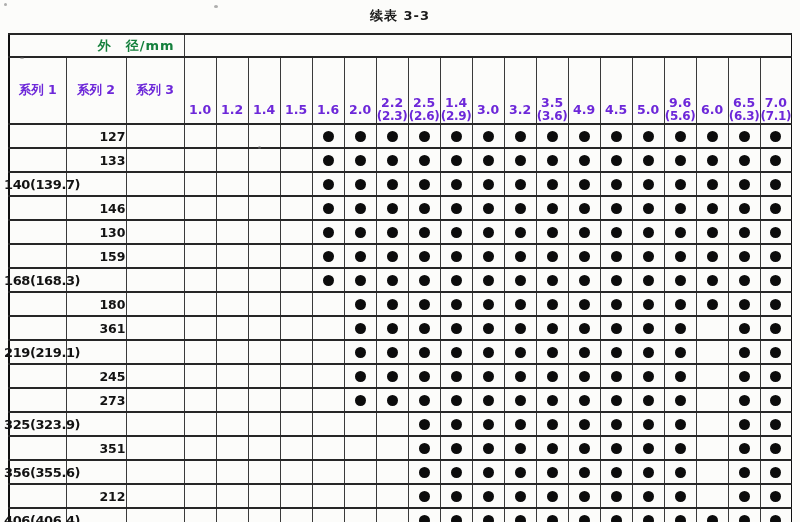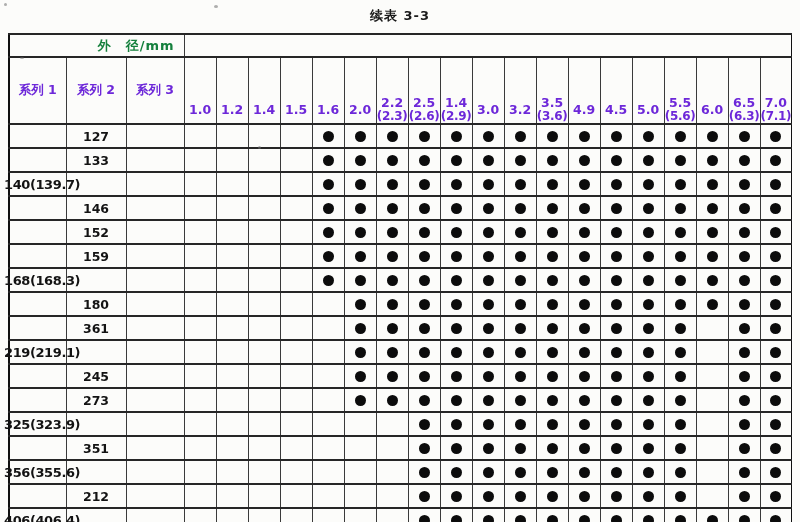--- a/index.html
+++ b/index.html
@@ -42,21 +42,21 @@
   tr.hr2 th { height:29px; vertical-align:middle; font-weight:bold; color:#6d28d9; }
   th.series-h { font-size:12.5px; }
   th.num-h { font-size:12.5px; }
   th.num-h .v  { display:block; line-height:14px; text-align:center;margin-top:38px; }
   th.num-h .alt{ display:block; line-height:13px; text-align:right; font-size:12px; letter-spacing:-0.3px; }
 
   
   td { height:22px; vertical-align:middle; text-align:center; font-size:12.5px; font-weight:bold; color:#131313; }
   td.s1 { text-align:left; }
   td.s1 .t { display:inline-block; white-space:nowrap; font-size:13px; letter-spacing:-0.4px; transform:translateX(-6px); }
-  td.s2 { text-align:center; }
+  td.s2 { text-align:right; }
   td.mc { text-align:center; }
   .dot { width:11px; height:11px; background:#0c0c0c; border-radius:50%; margin:0 auto; }
 
   
   .speck { position:absolute; background:#6d6d6d; border-radius:50%; opacity:.55; }
 </style>
 </head>
 <body>
 
 <div class="page">
@@ -126,21 +126,21 @@
           <th class="num-h">
             <span class="v">4.9</span>
           </th>
           <th class="num-h">
             <span class="v">4.5</span>
           </th>
           <th class="num-h">
             <span class="v">5.0</span>
           </th>
           <th class="num-h">
-            <span class="v">5.5</span>
+            <span class="v">9.6</span>
             <span class="alt">(5.6)</span>
           </th>
           <th class="num-h">
             <span class="v">6.0</span>
           </th>
           <th class="num-h">
             <span class="v">6.5</span>
             <span class="alt">(6.3)</span>
           </th>
           <th class="num-h">
@@ -361,21 +361,21 @@
           </td>
           <td class="mc">
             <div class="dot"></div>
           </td>
           <td class="mc">
             <div class="dot"></div>
           </td>
         </tr>
         <tr>
           <td class="s1"></td>
-          <td class="s2"><span class="t">152</span></td>
+          <td class="s2"><span class="t">130</span></td>
           <td class="s3"></td>
           <td class="mc"></td>
           <td class="mc"></td>
           <td class="mc"></td>
           <td class="mc"></td>
           <td class="mc">
             <div class="dot"></div>
           </td>
           <td class="mc">
             <div class="dot"></div>

